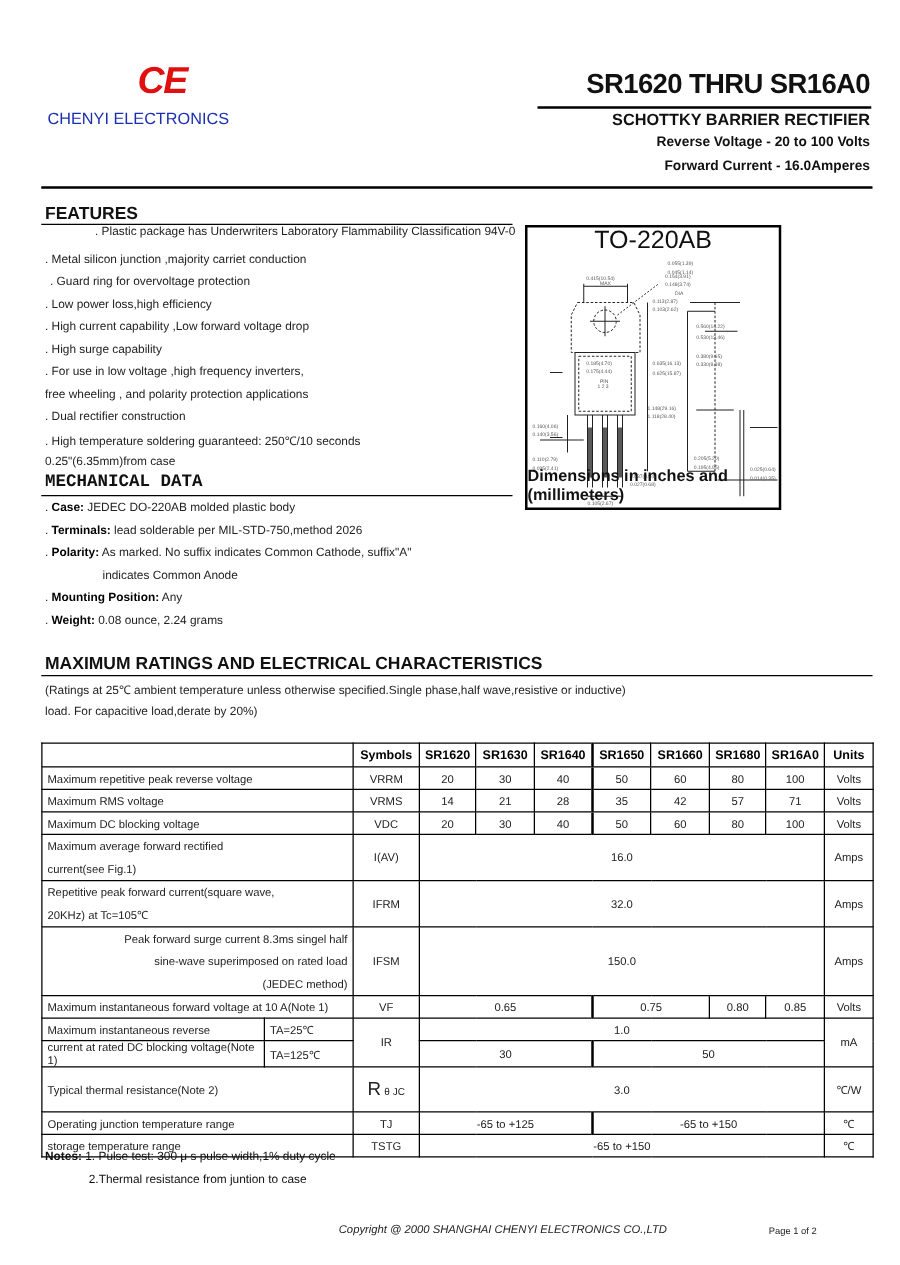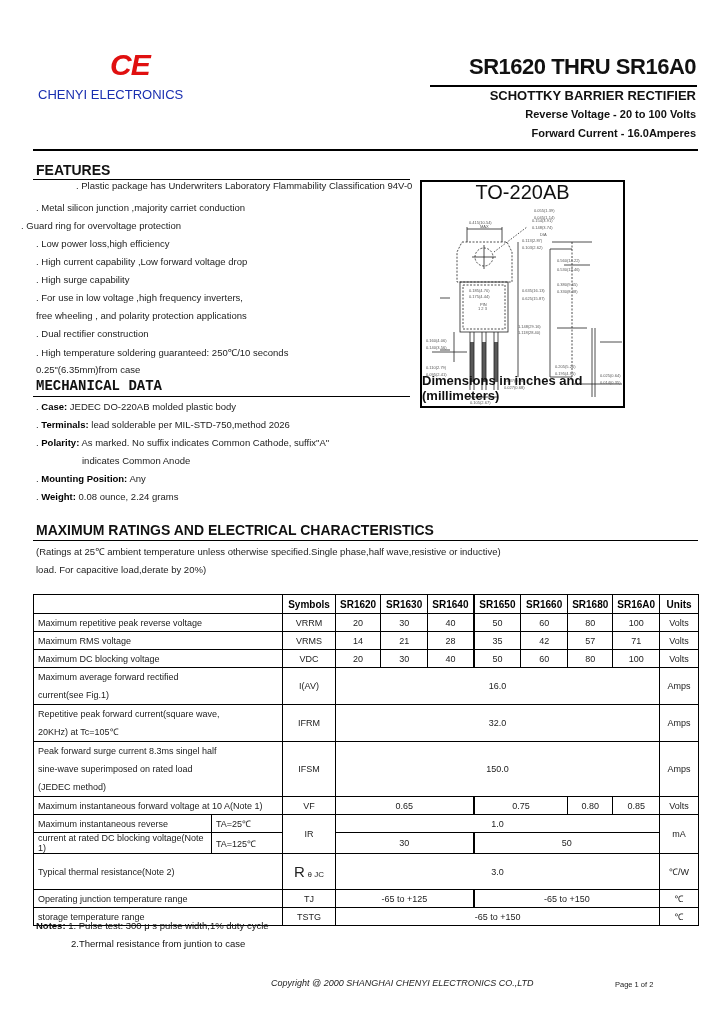--- a/index.html
+++ b/index.html
@@ -39,21 +39,21 @@
 <div class="abs title-rule"></div>
 <div class="abs subtitle">SCHOTTKY BARRIER RECTIFIER</div>
 <div class="abs spec1">Reverse Voltage - 20 to 100 Volts</div>
 <div class="abs spec2">Forward Current - 16.0Amperes</div>
 <div class="abs head-rule"></div>
 
 <div class="abs section-h" style="left:36px;top:162px;">FEATURES</div>
 <div class="abs section-rule" style="left:33px;top:179px;width:377px;"></div>
 <div class="abs feat" style="left:36px;top:180px;margin-left:40px;">.  Plastic package has Underwriters Laboratory Flammability Classification 94V-0</div>
 <div class="abs feat" style="left:36px;top:202px;">.  Metal silicon junction ,majority carriet conduction</div>
-<div class="abs feat" style="left:21px;top:220px;">. Guard ring for overvoltage protection</div>
+<div class="abs feat" style="left:40px;top:220px;">. Guard ring for overvoltage protection</div>
 <div class="abs feat" style="left:36px;top:238px;">. Low power loss,high efficiency</div>
 <div class="abs feat" style="left:36px;top:256px;">. High current capability ,Low forward voltage drop</div>
 <div class="abs feat" style="left:36px;top:274px;">. High surge capability</div>
 <div class="abs feat" style="left:36px;top:292px;">. For use in low voltage ,high frequency inverters,</div>
 <div class="abs feat" style="left:36px;top:310px;">  free wheeling , and polarity protection applications</div>
 <div class="abs feat" style="left:36px;top:328px;">. Dual rectifier construction</div>
 <div class="abs feat" style="left:36px;top:346px;">. High temperature soldering guaranteed: 250℃/10 seconds</div>
 <div class="abs feat" style="left:36px;top:364px;"> 0.25"(6.35mm)from case</div>
 
 <div class="abs section-h" style="left:36px;top:378px;font-family:Liberation Mono, monospace;">MECHANICAL DATA</div>
@@ -224,21 +224,21 @@
     <td colspan="7">16.0</td>
     <td>Amps</td>
   </tr>
   <tr style="height:36px;">
     <td colspan="2" class="lbl" style="line-height:18px;"><span>Repetitive peak forward current(square wave,</span><br><span>20KHz) at Tc=105℃</span></td>
     <td>IFRM</td>
     <td colspan="7">32.0</td>
     <td>Amps</td>
   </tr>
   <tr style="height:54px;">
-    <td colspan="2" class="lbl" style="line-height:18px;"><span>Peak forward surge current 8.3ms singel half</span><br><span>sine-wave superimposed on rated load</span><br><span>(JEDEC method)</span></td>
+    <td colspan="2" class="lbl" style="line-height:18px;text-align:right;"><span>Peak forward surge current 8.3ms singel half</span><br><span>sine-wave superimposed on rated load</span><br><span>(JEDEC method)</span></td>
     <td>IFSM</td>
     <td colspan="7">150.0</td>
     <td>Amps</td>
   </tr>
   <tr style="height:18px;">
     <td colspan="2" class="lbl">Maximum instantaneous forward voltage at 10 A(Note 1)</td>
     <td>VF</td>
     <td colspan="3">0.65</td>
     <td colspan="2" class="thick-l">0.75</td>
     <td>0.80</td>

